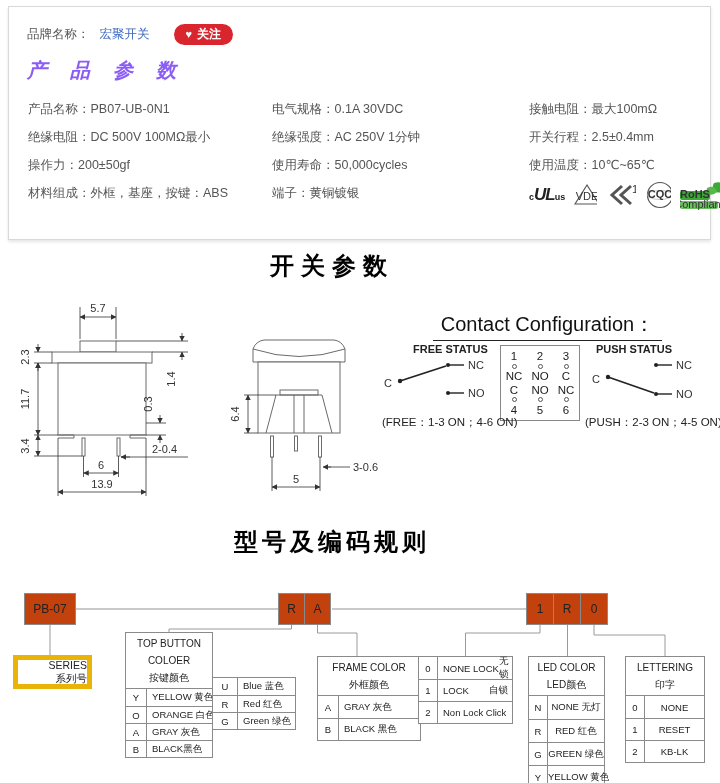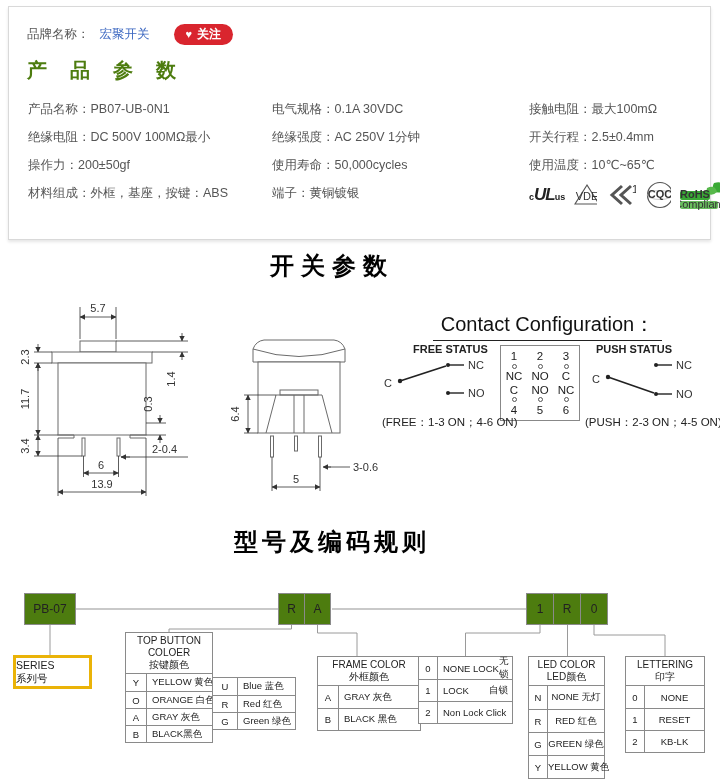--- a/index.html
+++ b/index.html
@@ -8,21 +8,21 @@
   .abs{position:absolute;}
   
   .card{position:absolute;left:8px;top:6px;width:703px;height:234px;background:#fff;
         border:1px solid #d9d9d9;box-shadow:0 2px 3px rgba(0,0,0,.10);box-sizing:border-box;}
   .brand-row{position:absolute;left:18px;top:17px;display:flex;align-items:center;gap:10px;font-size:12.5px;color:#555;}
   .brand-link{color:#3a66c0;cursor:pointer;}
   .follow-btn{margin-left:14px;background:#d9252e;color:#fff;border:none;border-radius:11px;
               height:21px;padding:0 12px;font-size:12px;font-weight:bold;display:flex;align-items:center;gap:5px;cursor:pointer;}
   .follow-heart{font-size:11px;line-height:1;}
   .prod-heading{position:absolute;left:18px;top:50px;font-family:"DejaVu Serif","Liberation Serif",serif;
-                font-weight:bold;font-size:20px;letter-spacing:8px;color:#4d7c0f;}
+                font-style:italic;font-weight:bold;font-size:20px;letter-spacing:8px;color:#8b5cf6;}
   .pgrid{position:absolute;left:19px;top:88px;width:692px;display:grid;
          grid-template-columns:244px 257px 191px;grid-auto-rows:28px;}
   .param{font-size:12.5px;color:#555;line-height:28px;white-space:nowrap;}
   .certs{display:flex;align-items:center;gap:9px;height:36px;margin-top:-2px;}
   .cert-ul{display:flex;align-items:baseline;color:#222;}
   .cert-ul .small{font-size:9px;font-weight:bold;}
   .cert-ul .big{font-size:17px;font-weight:bold;font-style:italic;letter-spacing:-1px;}
   
   .sec-heading{position:absolute;left:0;width:664px;text-align:center;font-weight:800;color:#000;}
   .h-switch{top:250px;font-size:24px;letter-spacing:7px;}
@@ -38,32 +38,32 @@
   .cc-status{position:absolute;top:40px;font-size:11px;font-weight:bold;}
   .cc-grid{position:absolute;left:120px;top:42px;width:80px;height:76px;border:1px solid #888;
            display:flex;flex-direction:column;justify-content:space-between;padding:4px 0;box-sizing:border-box;background:#fff;}
   .cc-row{display:flex;}
   .cc-row span{flex:1;text-align:center;font-size:11.5px;line-height:12px;}
   .cc-dotrow{display:flex;height:5px;}
   .cc-dotrow i{flex:1;display:flex;justify-content:center;}
   .cc-dotrow i::after{content:"";width:3px;height:3px;border:1px solid #555;border-radius:50%;}
   .cc-note{position:absolute;top:112px;font-size:11.5px;white-space:nowrap;}
   
-  .codebox{position:absolute;height:32px;box-sizing:border-box;border:1px solid #8a8a8a;background:#4d7c0f;
+  .codebox{position:absolute;height:32px;box-sizing:border-box;border:1px solid #8a8a8a;background:#c2410c;
            font-size:12px;color:#222;text-align:center;line-height:30px;}
   .tbl{position:absolute;background:#fff;border:1px solid #8a8a8a;font-size:9.5px;color:#222;box-sizing:border-box;}
-  .tbl-head{text-align:center;border-bottom:1px solid #8a8a8a;line-height:12px;padding:2px 0;font-size:10px;}
+  .tbl-head{text-align:center;border-bottom:1px solid #8a8a8a;line-height:17px;padding:2px 0;font-size:10px;}
   .trow{display:flex;align-items:center;box-sizing:border-box;}
   .trow + .trow{border-top:1px solid #8a8a8a;}
   .tkey{align-self:stretch;display:flex;align-items:center;justify-content:center;border-right:1px solid #8a8a8a;flex:0 0 20px;}
   .tval{flex:1;padding-left:5px;white-space:nowrap;}
   .tval.center{text-align:center;padding-left:0;}
   .tcn{margin-left:auto;padding-right:4px;}
-  .series-box{position:absolute;border:3px solid #eab308;background:#fff;box-sizing:border-box;
-              display:flex;flex-direction:column;align-items:flex-start;justify-content:center;font-size:10.5px;line-height:13px;color:#222;}
+  .series-box{position:absolute;border:5px solid #eab308;background:#fff;box-sizing:border-box;
+              display:flex;flex-direction:column;align-items:flex-end;justify-content:center;font-size:10.5px;line-height:13px;color:#222;}
 </style>
 </head>
 <body>
 
 <div class="card">
   <div class="brand-row">
     <span>品牌名称：</span>
       <span class="brand-link">宏聚开关</span>
     <button class="follow-btn">
       <span class="follow-heart">♥</span>

